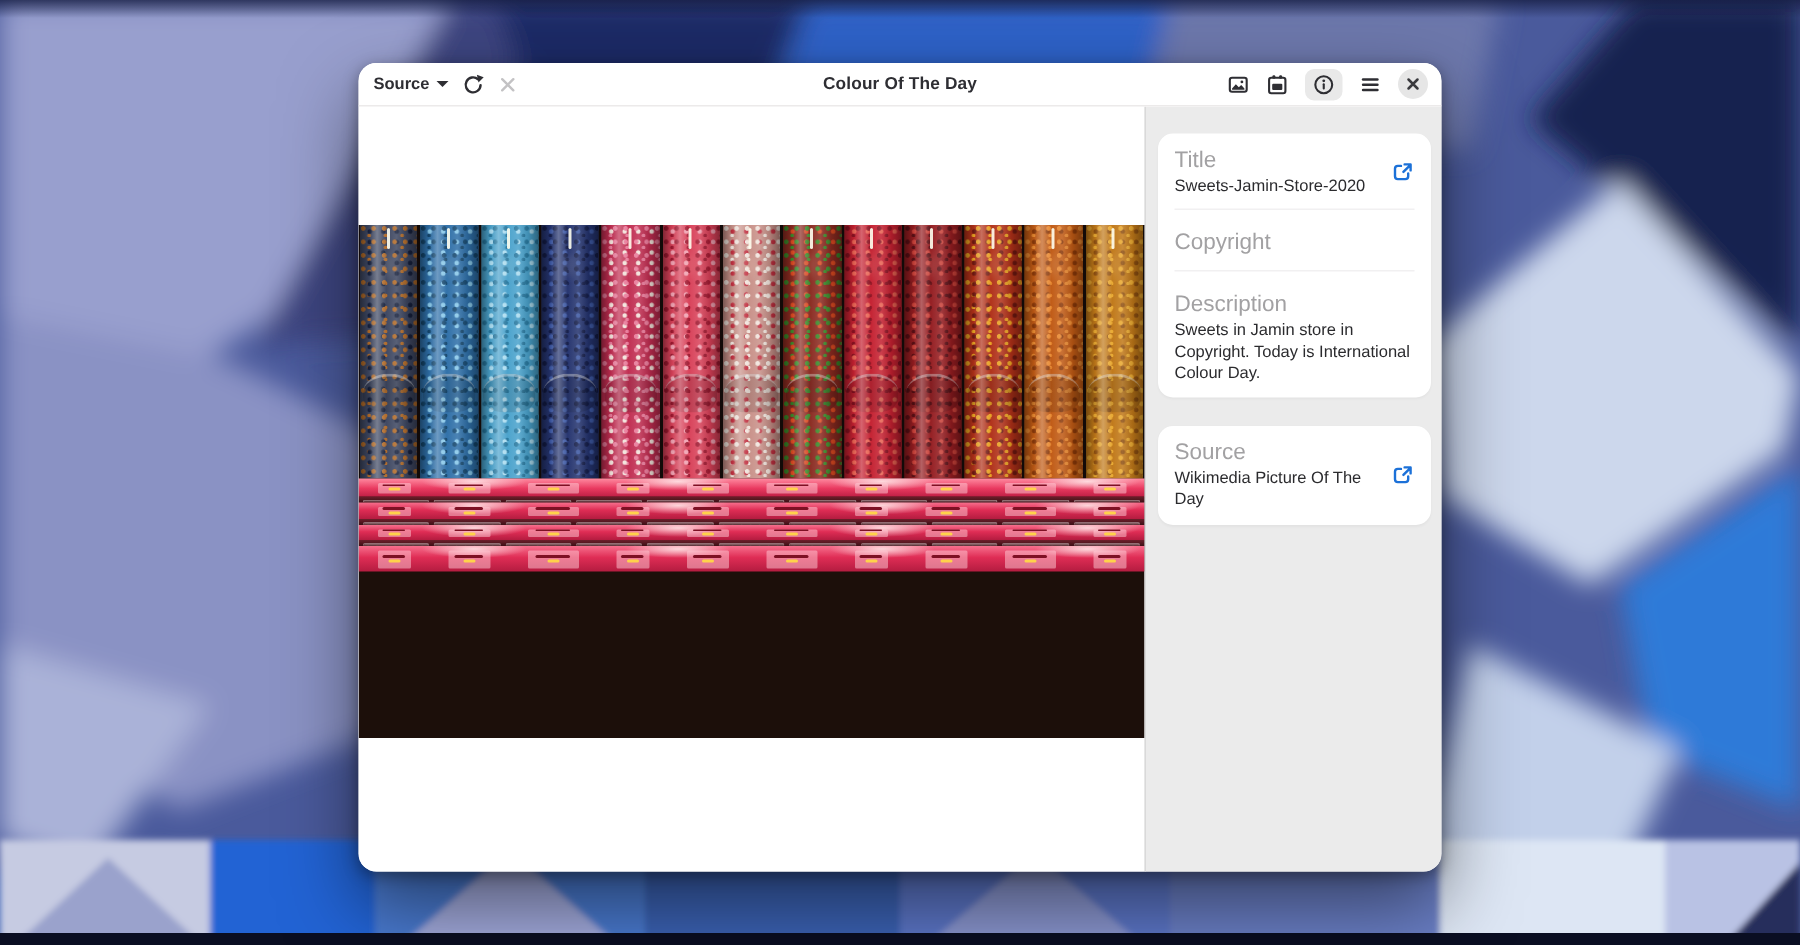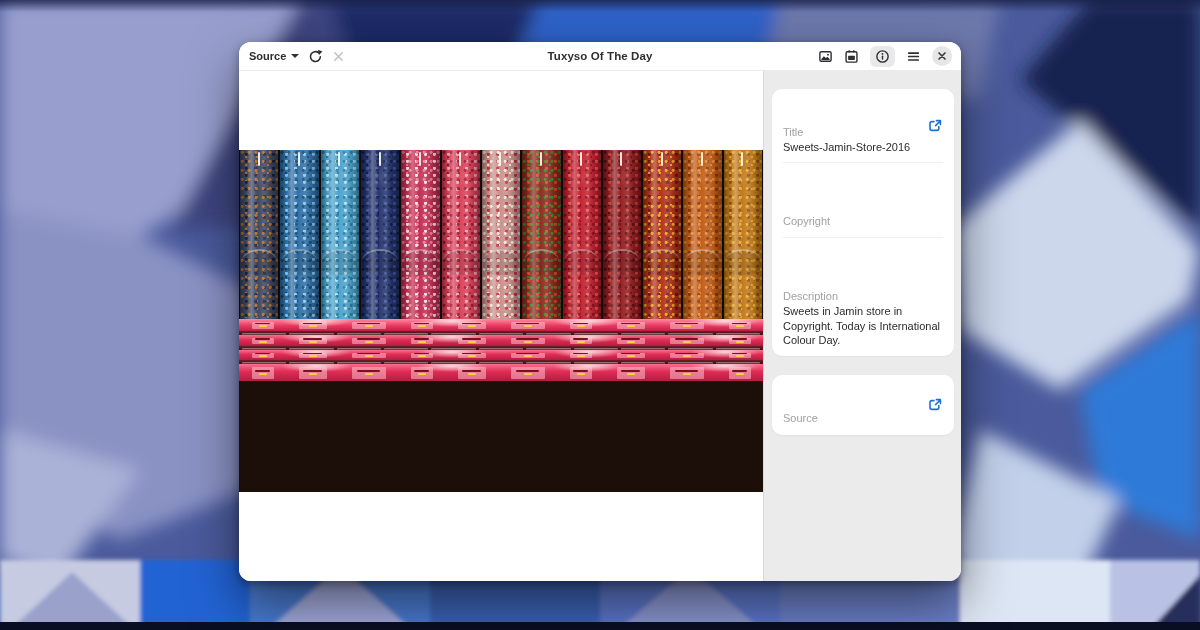--- a/index.html
+++ b/index.html
@@ -27,23 +27,23 @@
   .close-btn{width:20px;height:20px;border-radius:50%;background:#e6e6e6;justify-content:center;}
 
   
   .content{display:flex;height:511px;}
   .pane{flex:1;background:#ffffff;overflow:hidden;}
   .sidebar{width:198px;background:#ebebeb;border-left:1px solid #d9d9d9;box-sizing:border-box;
     padding:18px 7px 0 8px;}
   .card{background:#ffffff;border-radius:10px;padding:9px 11px;box-shadow:0 1px 2px rgba(0,0,0,.04);}
   .card + .card{margin-top:19px;}
   .row{display:flex;align-items:center;gap:6px;}
-  .row + .row{border-top:1px solid #f1f0f1;margin-top:8px;padding-top:24px;}
+  .row + .row{border-top:1px solid #f1f0f1;margin-top:8px;padding-top:13px;}
   .row-text{flex:1;min-width:0;}
-  .row-label{font-size:11px;color:#a2a1a3;margin-bottom:2px;margin-top:28px;}
+  .row-label{font-size:15px;color:#a2a1a3;margin-bottom:2px;}
   .row-value{font-size:11px;color:#2b2b2e;line-height:1.3;}
   .ext-btn svg{display:block;}
 
   
   .photo{margin-top:79px;width:100%;height:342px;position:relative;background:#1c0f0a;
     display:flex;flex-direction:column;}
   .tubes{display:flex;gap:2px;background:#120a08;padding:0 1px;}
   .tube{flex:1;position:relative;overflow:hidden;}
   .tube .glass{position:absolute;inset:0;
     background:linear-gradient(90deg,rgba(0,0,0,.4),rgba(0,0,0,.05) 16%,rgba(255,255,255,.30) 30%,
@@ -136,21 +136,21 @@
             <polygon points="10.6,0.9 15.4,2.7 11.7,6.4" fill="#2e2e33"></polygon>
           </svg>
         </button>
         <button class="icon-btn">
           <svg width="13" height="13" viewBox="0 0 14 14">
             <path d="M3 3 L11 11 M11 3 L3 11" stroke="#c3c2c4" stroke-width="1.7" stroke-linecap="round"></path>
           </svg>
         </button>
       </div>
 
-      <div class="hb-title">Tuxyso Of The Day</div>
+      <div class="hb-title">Colour Of The Day</div>
 
       <div class="hb-right">
         <button class="icon-btn">
           <svg width="15" height="15" viewBox="0 0 16 16">
             <rect x="2" y="3" width="12" height="10" rx="1.6" fill="none" stroke="#2e2e33" stroke-width="1.5"></rect>
             <path d="M3.6 10.6 l2.7-3 2.1 2.1 1.7-1.5 2.3 2.4 v1 h-8.8 z" fill="#2e2e33"></path>
             <circle cx="10.6" cy="6" r="1" fill="#2e2e33"></circle>
           </svg>
         </button>
         <button class="icon-btn">
@@ -494,21 +494,21 @@
               </div>
             </div>
         </div>
       </main>
 
       <aside class="sidebar">
         <div class="card">
           <div class="row">
             <div class="row-text">
               <div class="row-label">Title</div>
-              <div class="row-value">Sweets-Jamin-Store-2016</div>
+              <div class="row-value">Sweets-Jamin-Store-2020</div>
             </div>
             <button class="ext-btn">
               <svg width="16" height="16" viewBox="0 0 16 16">
                 <path d="M7 3.6 H4.9 C3.85 3.6 3 4.45 3 5.5 v5 c0 1.05 .85 1.9 1.9 1.9 h5 c1.05 0 1.9-.85 1.9-1.9 V8.6" fill="none" stroke="#1c71d8" stroke-width="1.6" stroke-linecap="round"></path>
                 <path d="M9.4 2.6 h4 v4 M13 3.2 L8.6 7.6" fill="none" stroke="#1c71d8" stroke-width="1.6" stroke-linecap="round" stroke-linejoin="round"></path>
               </svg>
             </button>
           </div>
           <div class="row">
             <div class="row-text">
@@ -520,20 +520,21 @@
               <div class="row-label">Description</div>
               <div class="row-value">Sweets in Jamin store in Copyright. Today is International Colour Day.</div>
             </div>
           </div>
         </div>
 
         <div class="card">
           <div class="row">
             <div class="row-text">
               <div class="row-label">Source</div>
+              <div class="row-value">Wikimedia Picture Of The Day</div>
             </div>
             <button class="ext-btn">
               <svg width="16" height="16" viewBox="0 0 16 16">
                 <path d="M7 3.6 H4.9 C3.85 3.6 3 4.45 3 5.5 v5 c0 1.05 .85 1.9 1.9 1.9 h5 c1.05 0 1.9-.85 1.9-1.9 V8.6" fill="none" stroke="#1c71d8" stroke-width="1.6" stroke-linecap="round"></path>
                 <path d="M9.4 2.6 h4 v4 M13 3.2 L8.6 7.6" fill="none" stroke="#1c71d8" stroke-width="1.6" stroke-linecap="round" stroke-linejoin="round"></path>
               </svg>
             </button>
           </div>
         </div>
       </aside>

